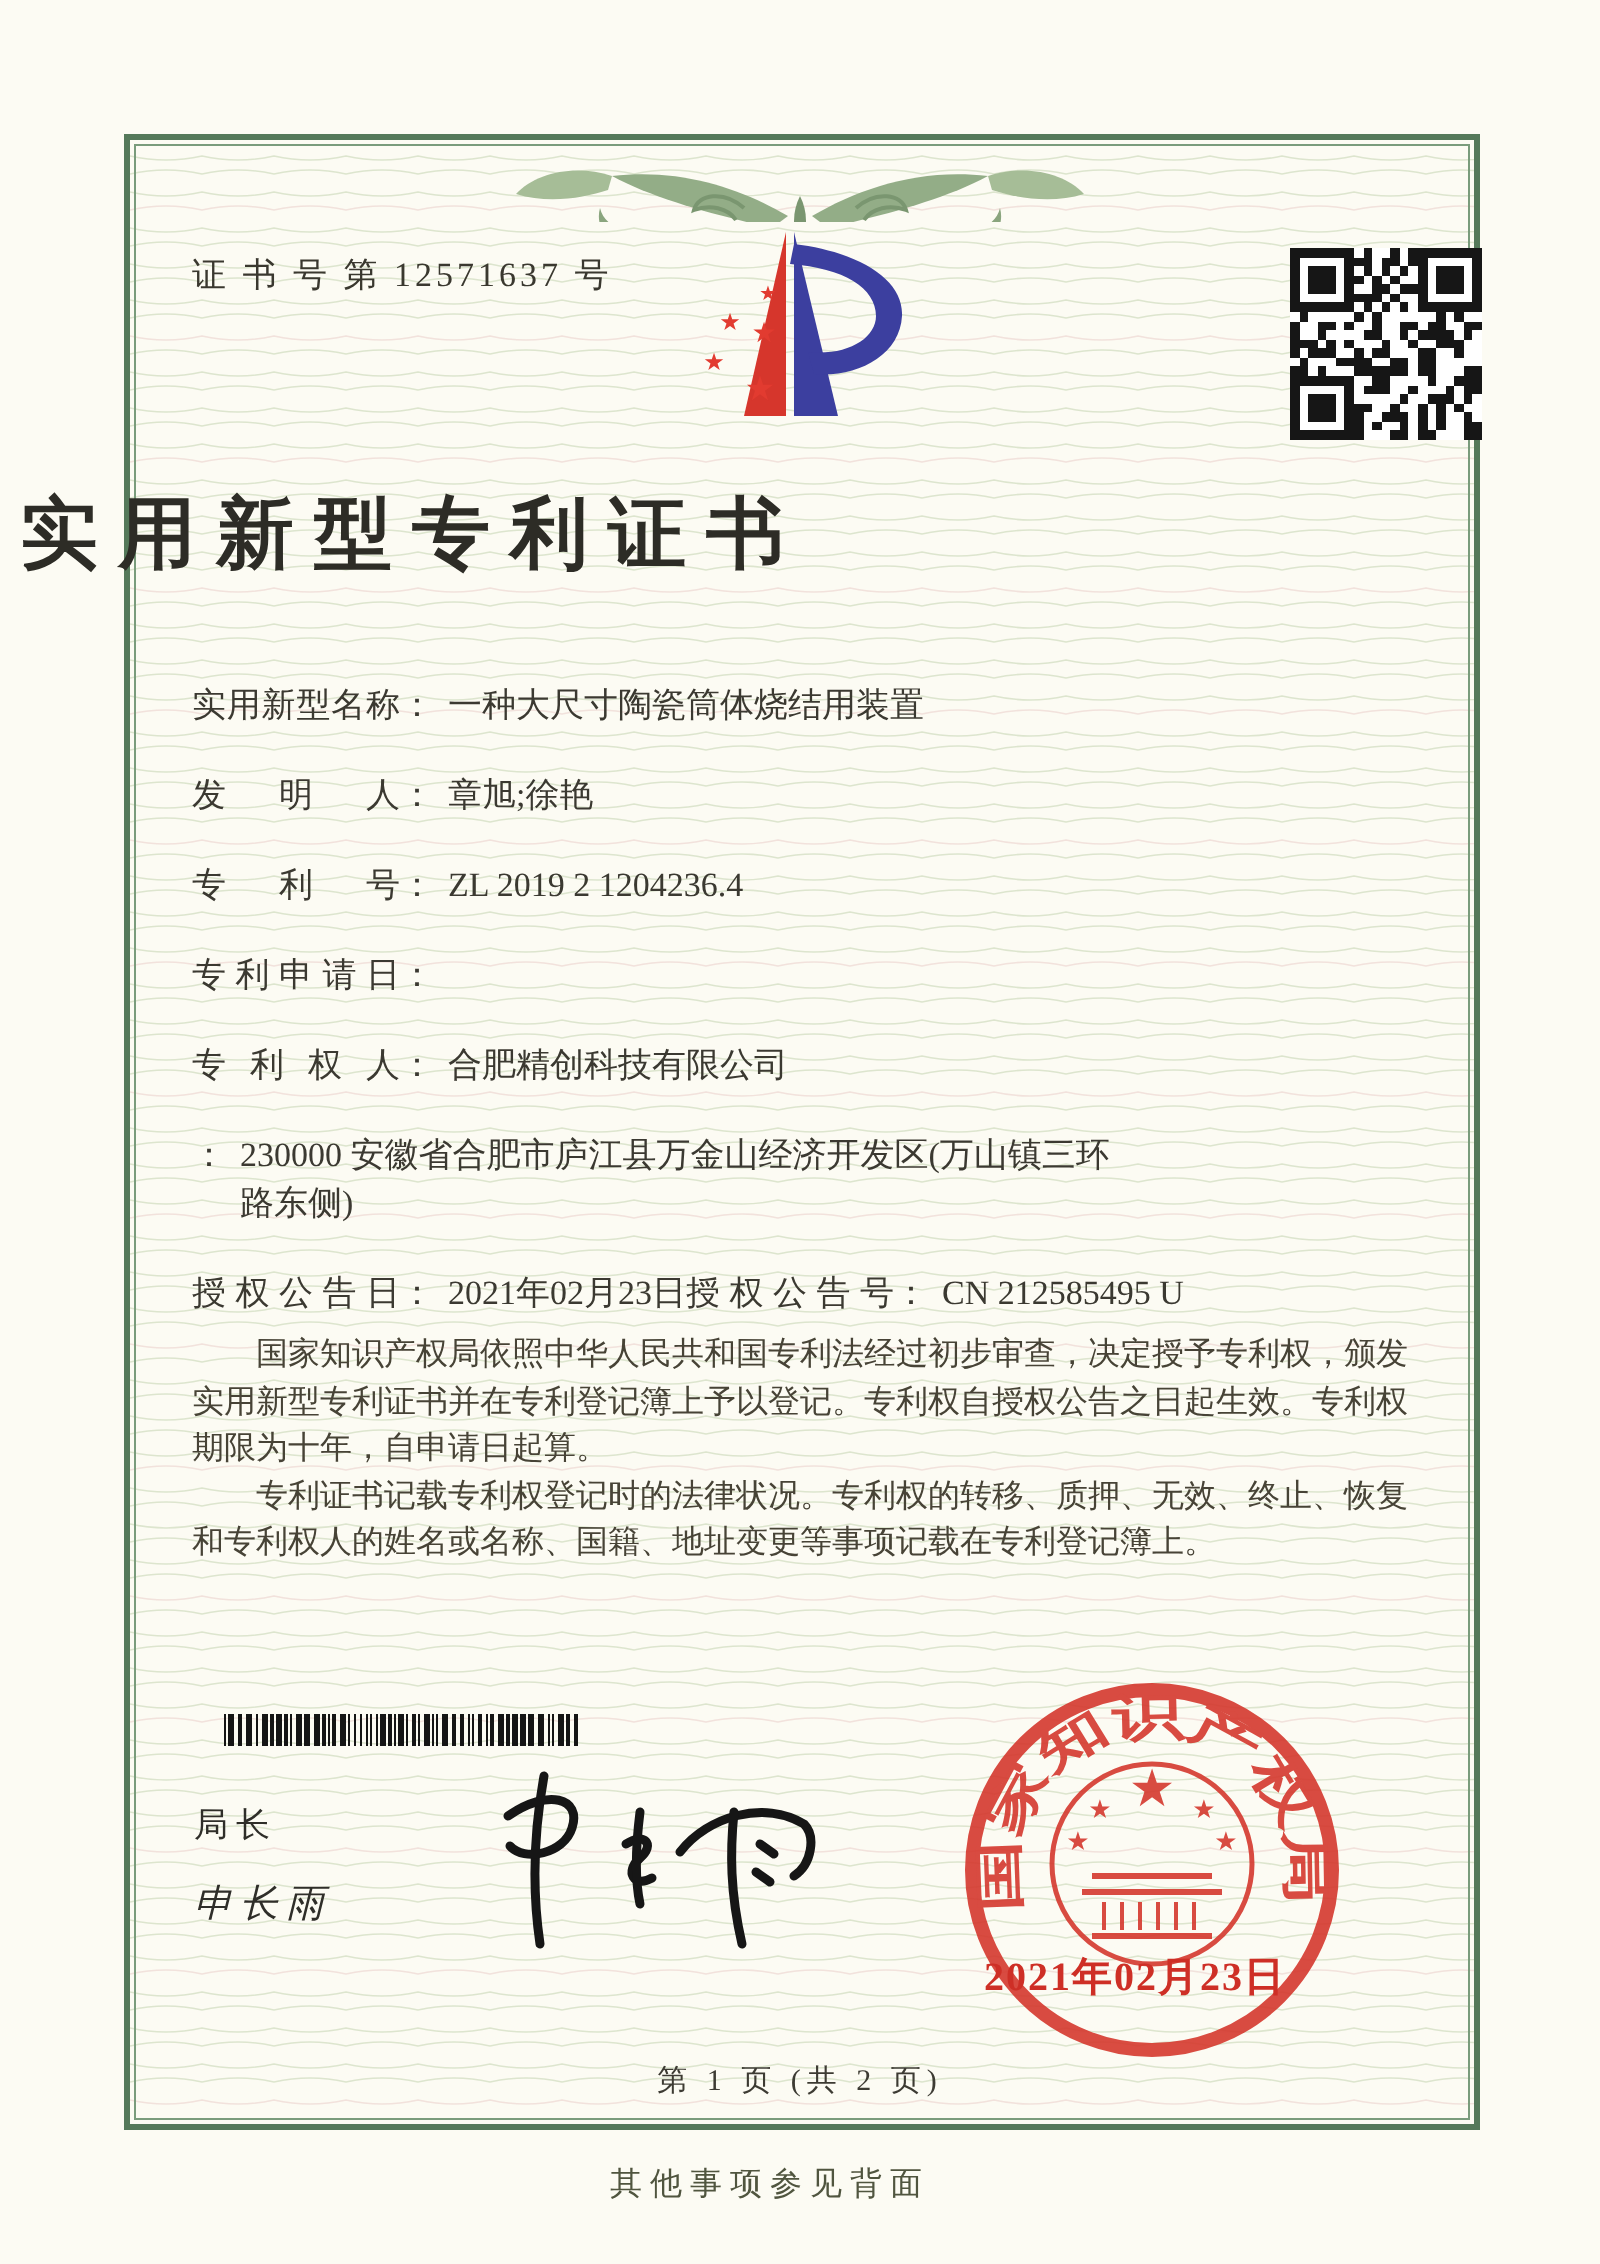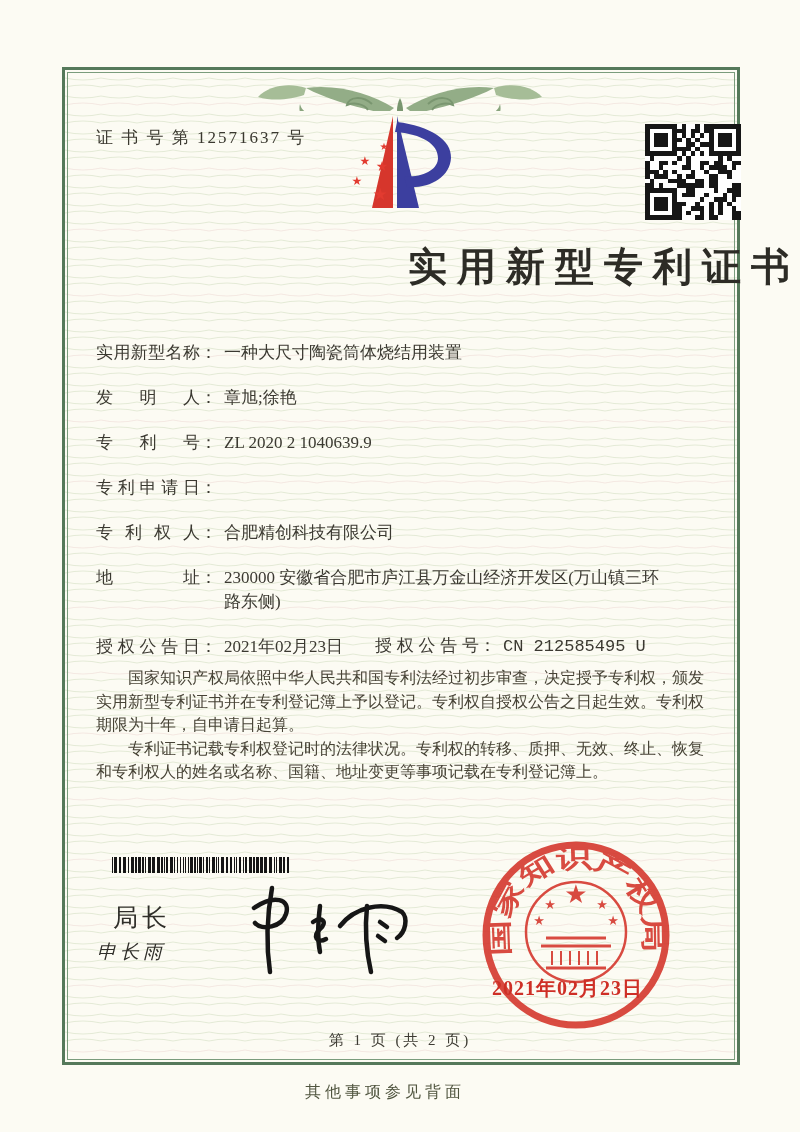--- a/index.html
+++ b/index.html
@@ -14,41 +14,41 @@
   .frame-inner{position:absolute;inset:2px;border:1px solid #7a9c7c;}
   .content{position:absolute;inset:0;z-index:3;}
   
   .cert-no{position:absolute;left:96px;top:126px;font-size:17px;letter-spacing:2px;color:#3a382f;}
   .cert-no b{font-weight:normal;}
   .logo{position:absolute;left:334px;top:110px;}
   .qr{position:absolute;left:645px;top:124px;width:96px;height:96px;background:#fff;
       display:grid;grid-template-columns:repeat(21,1fr);grid-template-rows:repeat(21,1fr);}
   .qr span{display:block;}
   .qr .on{background:#161616;}
-  .title{position:absolute;left:0;right:0;top:240px;text-align:right;
+  .title{position:absolute;left:0;right:0;top:240px;text-align:left;
          font-size:39px;font-weight:bold;letter-spacing:10px;text-indent:10px;color:#2d2c26;}
   
   .fields{position:absolute;left:96px;top:341px;width:616px;}
   .field-row{display:flex;margin-bottom:21px;font-size:17px;line-height:24px;color:#3b3931;}
   .flabel{width:104px;flex:none;text-align:justify;text-align-last:justify;}
   .fcolon{flex:none;margin-right:7px;}
   .fvalue{flex:1;max-width:438px;}
   .pair{display:flex;}
-  .pair+.pair{margin-left:32px;font-family:Liberation Mono, monospace;}
+  .pair+.pair{}
   .pair .fvalue{max-width:none;flex:none;}
   
   .body-text{position:absolute;left:96px;top:666px;width:614px;font-size:16px;
              line-height:23.5px;color:#474336;}
   .body-text p{margin:0;text-indent:2em;}
   
   .barcode{position:absolute;left:112px;top:857px;width:198px;height:16px;display:flex;
            align-items:stretch;overflow:hidden;}
   .barcode i{display:block;flex:none;background:#151515;}
   
-  .sig-role{position:absolute;left:113px;top:901px;font-size:25px;letter-spacing:4px;
+  .sig-role{position:absolute;left:97px;top:901px;font-size:17px;letter-spacing:4px;
             color:#2f2e29;font-family:"Liberation Sans","DejaVu Sans",sans-serif;}
   .sig-name{position:absolute;left:97px;top:939px;font-size:19px;letter-spacing:4px;
             color:#2f2e29;font-family:"Liberation Sans","DejaVu Sans",sans-serif;font-style:italic;}
   .sig-script{position:absolute;left:216px;top:876px;}
   
   .seal{position:absolute;left:478px;top:837px;}
   .seal-date{position:absolute;left:492px;top:975px;font-size:20px;letter-spacing:1px;
              color:#ce2f26;font-weight:bold;}
   
   .page-info{position:absolute;left:0;right:0;top:1031px;text-align:center;
@@ -667,33 +667,32 @@
         <span class="fvalue">一种大尺寸陶瓷筒体烧结用装置</span>
       </div>
       <div class="field-row">
         <span class="flabel">发明人</span>
           <span class="fcolon">：</span>
         <span class="fvalue">章旭;徐艳</span>
       </div>
       <div class="field-row">
         <span class="flabel">专利号</span>
           <span class="fcolon">：</span>
-        <span class="fvalue">ZL 2020 2 1040639.9</span>
+        <span class="fvalue">ZL 2019 2 1204236.4</span>
       </div>
       <div class="field-row">
         <span class="flabel">专利申请日</span>
           <span class="fcolon">：</span>
       </div>
       <div class="field-row">
         <span class="flabel">专利权人</span>
           <span class="fcolon">：</span>
         <span class="fvalue">合肥精创科技有限公司</span>
       </div>
       <div class="field-row">
-        <span class="flabel">地址</span>
           <span class="fcolon">：</span>
         <span class="fvalue">230000 安徽省合肥市庐江县万金山经济开发区(万山镇三环路东侧)</span>
       </div>
       <div class="field-row">
         <span class="pair">
           <span class="flabel">授权公告日</span>
             <span class="fcolon">：</span>
           <span class="fvalue">2021年02月23日</span>
         </span>
         <span class="pair">

